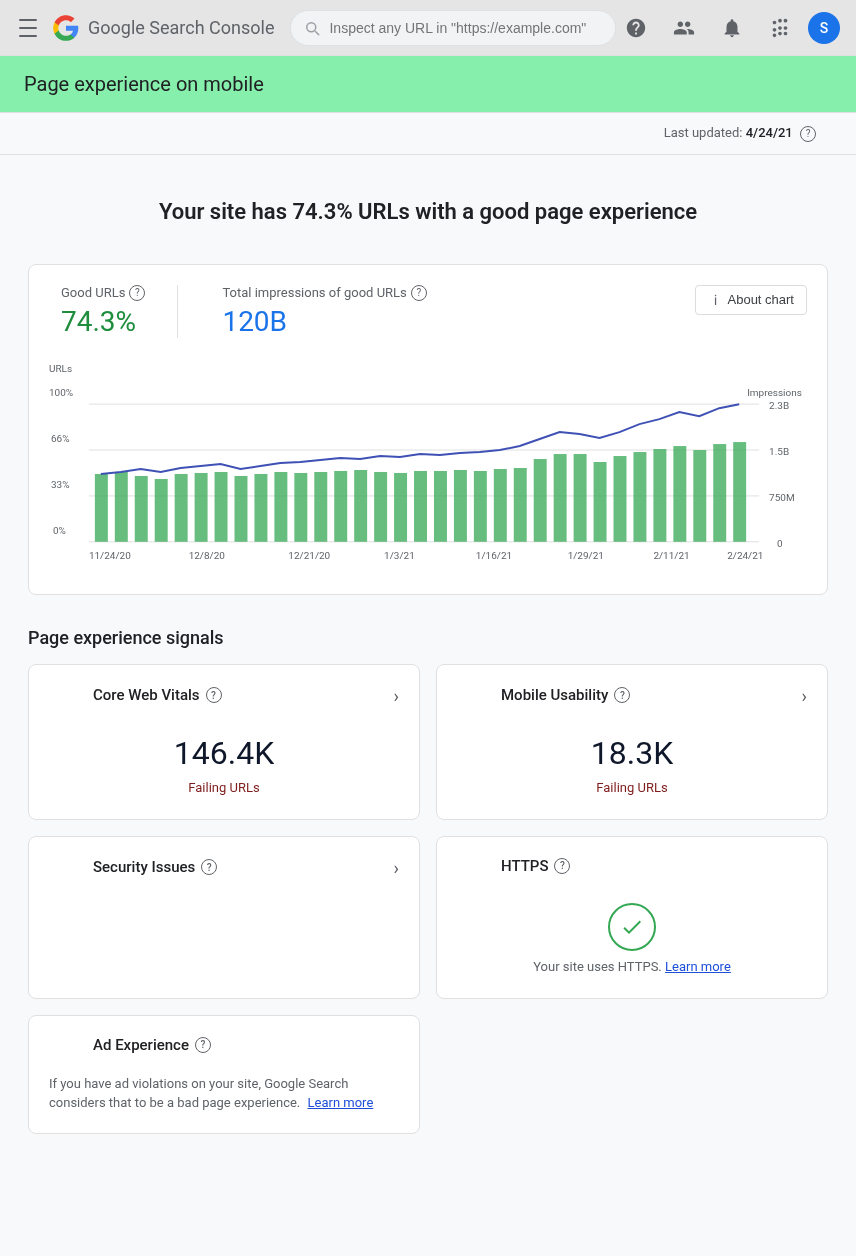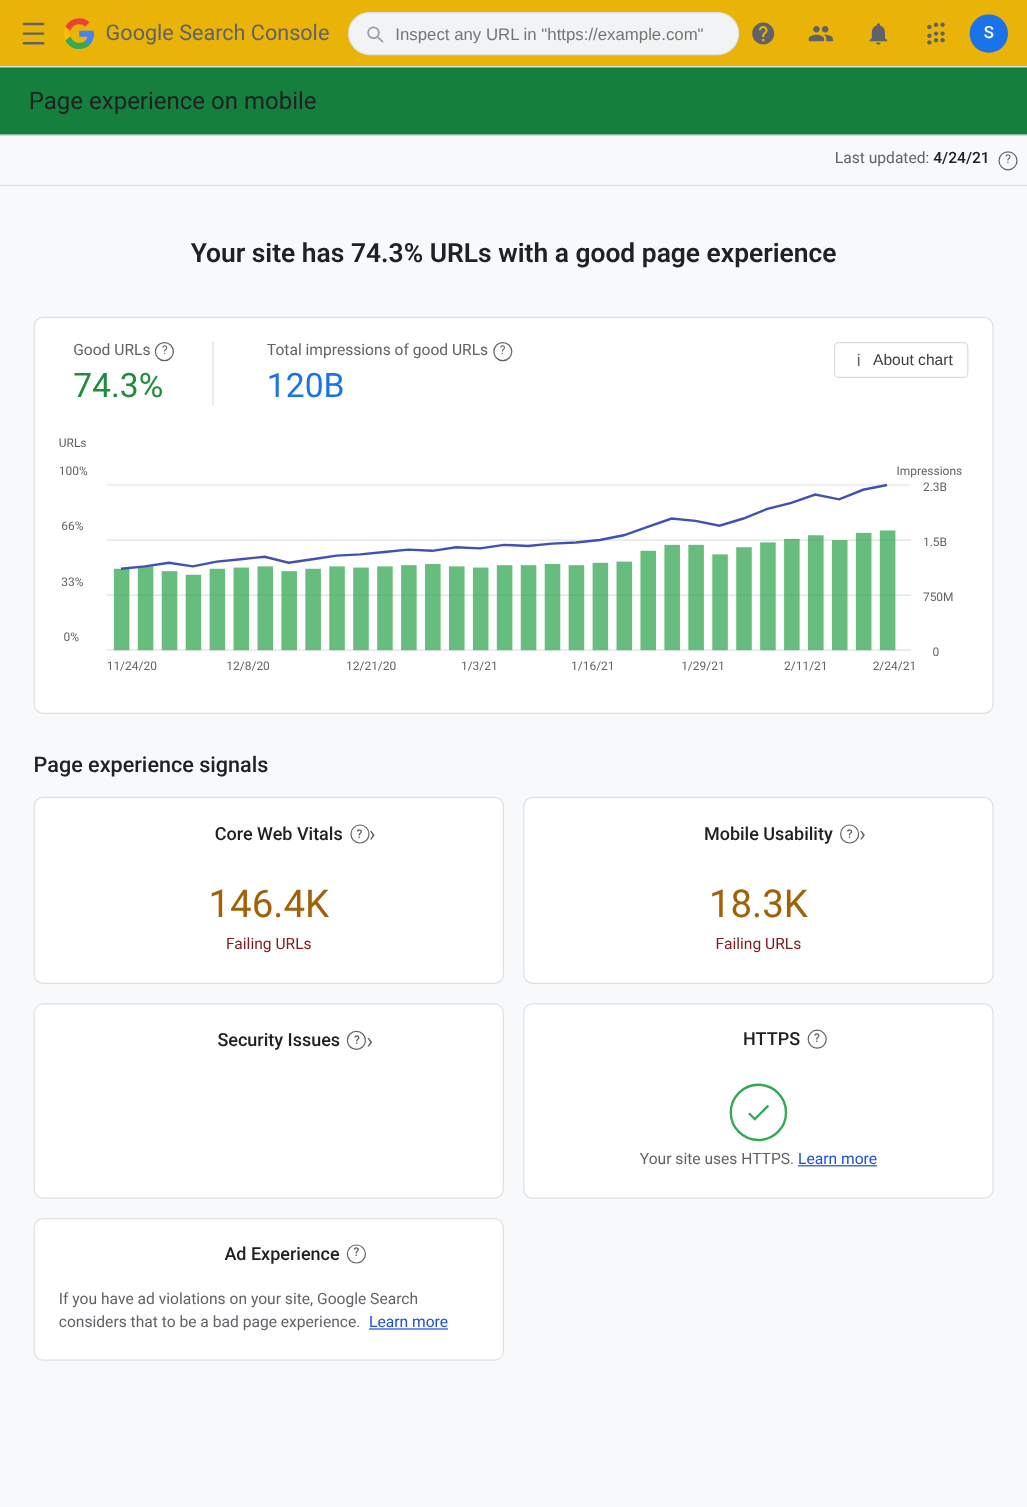--- a/index.html
+++ b/index.html
@@ -7,21 +7,21 @@
       font-family: 'Google Sans', Roboto, Arial, sans-serif;
       background: #f8f9fa;
       width: 856px;
       min-height: 1256px;
       color: #202124;
       font-size: 14px;
     }
 
     
     .header {
-      background: #eab308;
+      background: #e5e5e5;
       height: 56px;
       display: flex;
       align-items: center;
       padding: 12px 16px;
       border-bottom: 1px solid #e0e0e0;
       position: sticky;
       top: 0;
       z-index: 100;
     }
     .header-menu-icon {
@@ -74,32 +74,32 @@
       border-radius: 50%;
       background: #1a73e8;
       color: #fff;
       display: flex; align-items: center; justify-content: center;
       font-size: 14px; font-weight: 500;
       cursor: pointer;
     }
 
     
     .page-title-bar {
-      background: #15803d;
+      background: #86efac;
       padding: 16px 24px;
       border-bottom: 1px solid #e0e0e0;
     }
     .page-title-bar h1 {
       font-size: 20px; font-weight: 400; color: #202124;
     }
 
     
     .last-updated-bar {
       background: #f8f9fa;
-      padding: 12px 8px;
+      padding: 12px 40px;
       text-align: right;
       font-size: 13px;
       color: #5f6368;
       border-bottom: 1px solid #e0e0e0;
     }
     .last-updated-bar .date { color: #202124; font-weight: 500; }
 
     
     .main-content {
       padding: 28px;
@@ -163,36 +163,36 @@
       grid-template-columns: 1fr 1fr;
       gap: 16px;
     }
     .signal-card {
       background: #fff;
       border: 1px solid #e0e0e0;
       border-radius: 8px;
       padding: 20px;
     }
     .signal-card-header {
-      display: flex; align-items: center; justify-content: center;
+      display: flex; align-items: center; justify-content: space-between;
       margin-bottom: 20px;
       margin-left: 44px;
     }
     .signal-card-title {
       font-size: 15px; font-weight: 500; color: #202124;
       display: flex; align-items: center; gap: 6px;
     }
     .chevron-right {
       color: #5f6368; font-size: 18px;
     }
     .signal-card-body {
       display: flex; flex-direction: column; align-items: center; gap: 8px;
       padding: 8px 0 4px;
     }
-    .failing-count { font-size: 32px; font-weight: 400; color: #a16207; }
+    .failing-count { font-size: 32px; font-weight: 400; color: #0f172a; }
     .failing-label { font-size: 13px; color: #7f1d1d; }
     .check-circle {
       width: 48px; height: 48px;
       border-radius: 50%;
       border: 2px solid #34a853;
       display: flex; align-items: center; justify-content: center;
       color: #34a853;
       font-size: 24px;
     }
     .status-text { font-size: 13px; color: #5f6368; text-align: center; }

